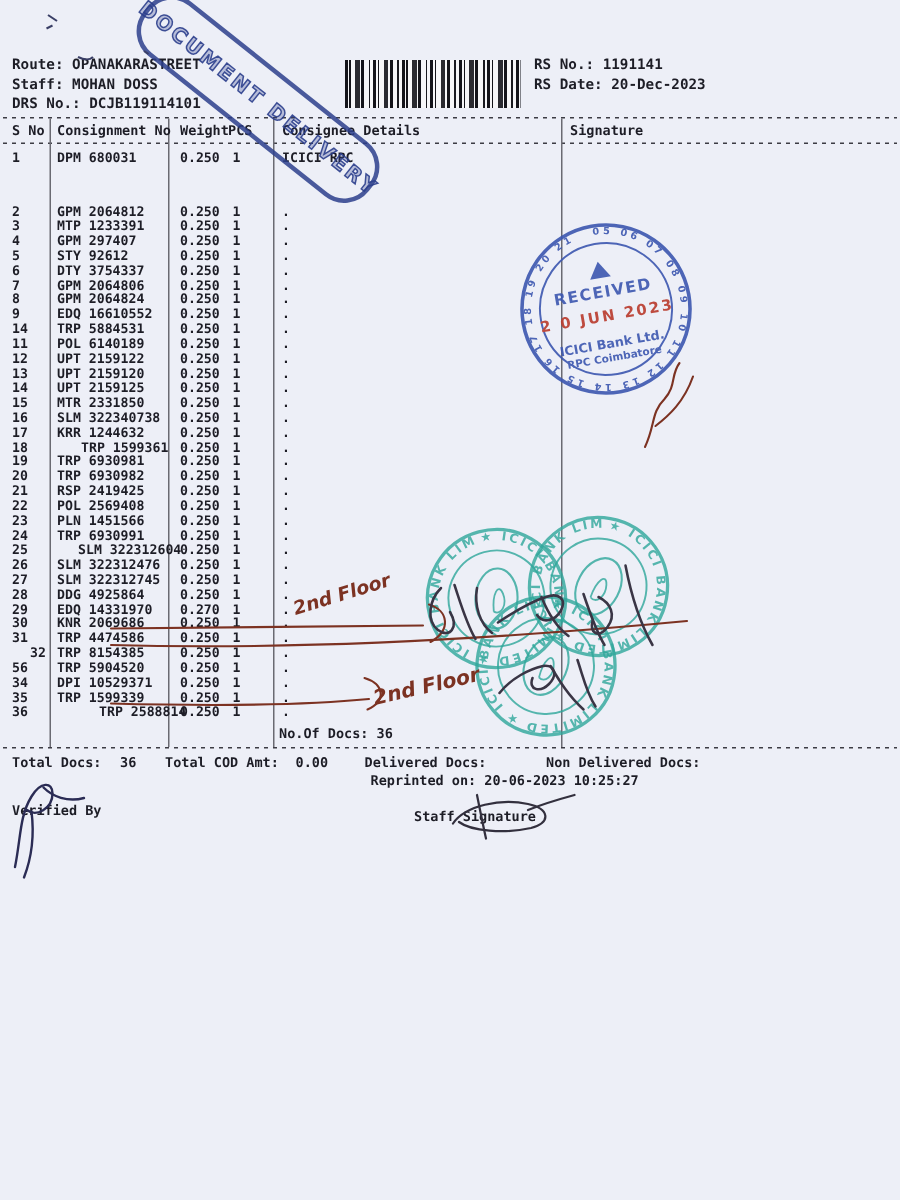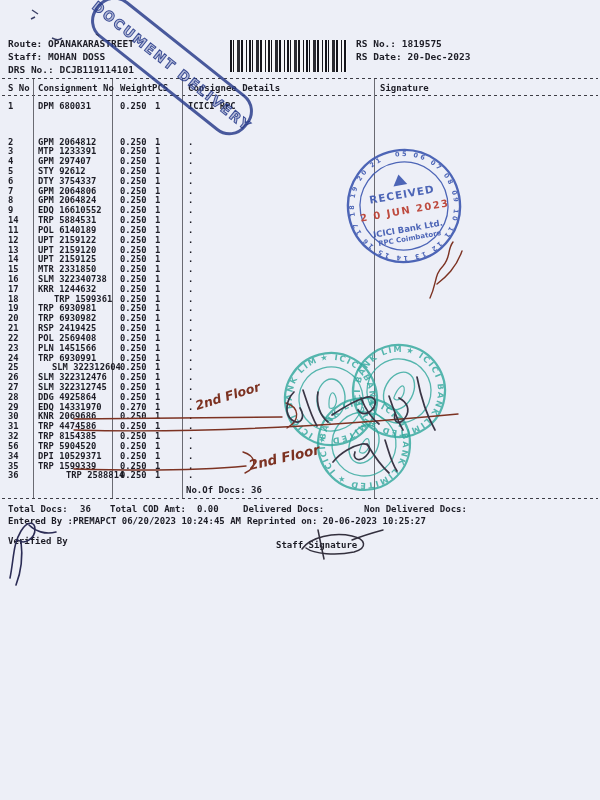--- a/index.html
+++ b/index.html
@@ -29,21 +29,21 @@
 
 <div class="page">
 
 
   <div class="abs meta" style="left:8px;top:38px;"><span>Route:</span> <span>OPANAKARASTREET</span></div>
   <div class="abs meta" style="left:8px;top:51px;"><span>Staff:</span> <span>MOHAN DOSS</span></div>
   <div class="abs meta" style="left:8px;top:64px;"><span>DRS No.:</span> <span>DCJB119114101</span></div>
 
   <div class="abs barcode"></div>
 
-  <div class="abs meta" style="left:356px;top:38px;"><span>RS No.:</span> <span>1819575</span></div>
+  <div class="abs meta" style="left:356px;top:38px;"><span>RS No.:</span> <span>1191141</span></div>
   <div class="abs meta" style="left:356px;top:51px;"><span>RS Date:</span> <span>20-Dec-2023</span></div>
 
   <div class="abs dash" style="left:2px;top:78px;width:596px;"></div>
   <div class="abs dash" style="left:2px;top:95px;width:596px;"></div>
   <div class="abs dash" style="left:2px;top:498px;width:596px;"></div>
   <div class="vline" style="left:33px;"></div>
   <div class="vline" style="left:112px;"></div>
   <div class="vline" style="left:182px;"></div>
   <div class="vline" style="left:374px;"></div>
 
@@ -266,21 +266,21 @@
         <span style="left: 188px;">.</span>
       </div>
       <div class="trow" style="top: 422.28px;">
         <span style="left: 8px;">31</span>
         <span style="left: 38px;">TRP 4474586</span>
         <span style="left: 120px;">0.250</span>
         <span style="left: 155px;">1</span>
         <span style="left: 188px;">.</span>
       </div>
       <div class="trow" style="top: 432.1px;">
-        <span style="left: 8px;">32</span>
+        <span style="left: 20px;">32</span>
         <span style="left: 38px;">TRP 8154385</span>
         <span style="left: 120px;">0.250</span>
         <span style="left: 155px;">1</span>
         <span style="left: 188px;">.</span>
       </div>
       <div class="trow" style="top: 441.92px;">
         <span style="left: 8px;">56</span>
         <span style="left: 38px;">TRP 5904520</span>
         <span style="left: 120px;">0.250</span>
         <span style="left: 155px;">1</span>
@@ -309,21 +309,20 @@
       </div>
     </div>
 
   <div class="abs ft" style="left:186px;top:485px;">No.Of Docs: 36</div>
   <div class="abs ft" style="left:8px;top:504px;">Total Docs:</div>
   <div class="abs ft" style="left:80px;top:504px;">36</div>
   <div class="abs ft" style="left:110px;top:504px;">Total COD Amt:</div>
   <div class="abs ft" style="left:197px;top:504px;">0.00</div>
   <div class="abs ft" style="left:243px;top:504px;">Delivered Docs:</div>
   <div class="abs ft" style="left:364px;top:504px;">Non Delivered Docs:</div>
-  <div class="abs ft" style="left:8px;top:516px;">Entered By :PREMAPCT 06/20/2023 10:24:45 AM</div>
   <div class="abs ft" style="left:247px;top:516px;">Reprinted on: 20-06-2023 10:25:27</div>
   <div class="abs ft" style="left:8px;top:536px;">Verified By</div>
   <div class="abs ft" style="left:276px;top:540px;">Staff Signature</div>
 
   <div class="abs ddstamp">DOCUMENT DELIVERY</div>
 
   <svg class="overlay" width="600" height="800" viewBox="0 0 600 800">
     <defs>
       <path id="rcvring" d="M 0,-50 A 50,50 0 1,1 -0.02,-50" fill="none"></path>
       <path id="tealring" d="M 0,-39 A 39,39 0 1,1 -0.02,-39" fill="none"></path>

